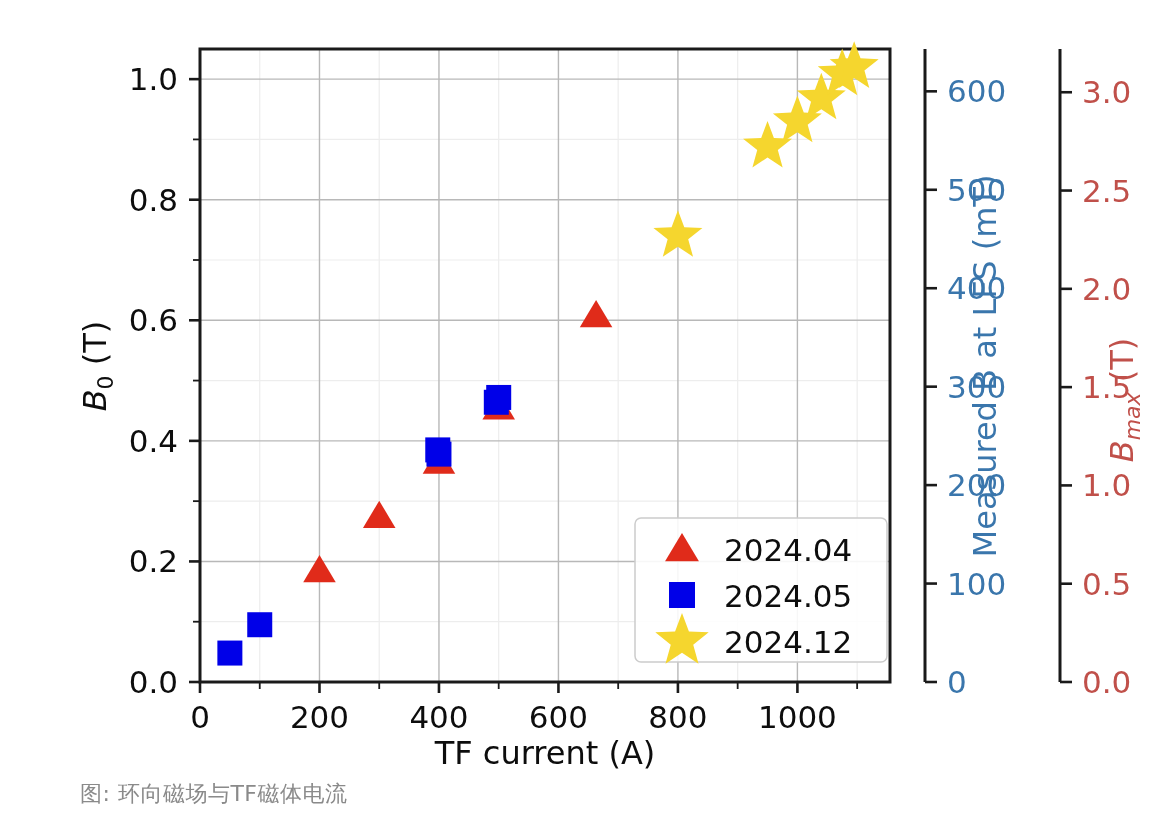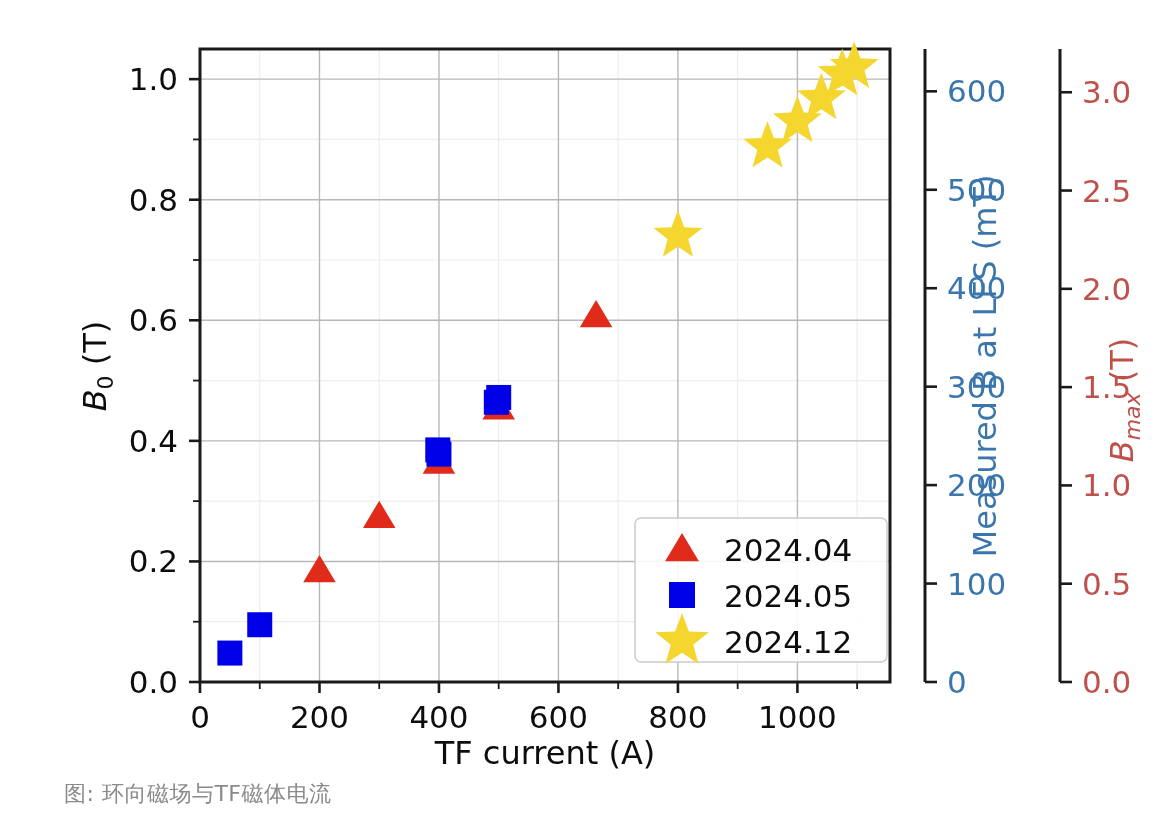--- a/index.html
+++ b/index.html
@@ -85,21 +85,21 @@
     stroke-width: 1.5;
     rx: 6;
   }
   .legend-text {
     font-family: "DejaVu Sans", "Liberation Sans", sans-serif;
     font-size: 31px;
     fill: #0d0d0d;
   }
   .caption {
     position: absolute;
-    left: 64px;
+    left: 80px;
     top: 779px;
     font-family: "DejaVu Sans", "Liberation Sans", sans-serif;
     font-size: 22px;
     color: #8a8a8a;
     letter-spacing: 0.5px;
     white-space: nowrap;
   }
 </style>
 </head>
 <body>

